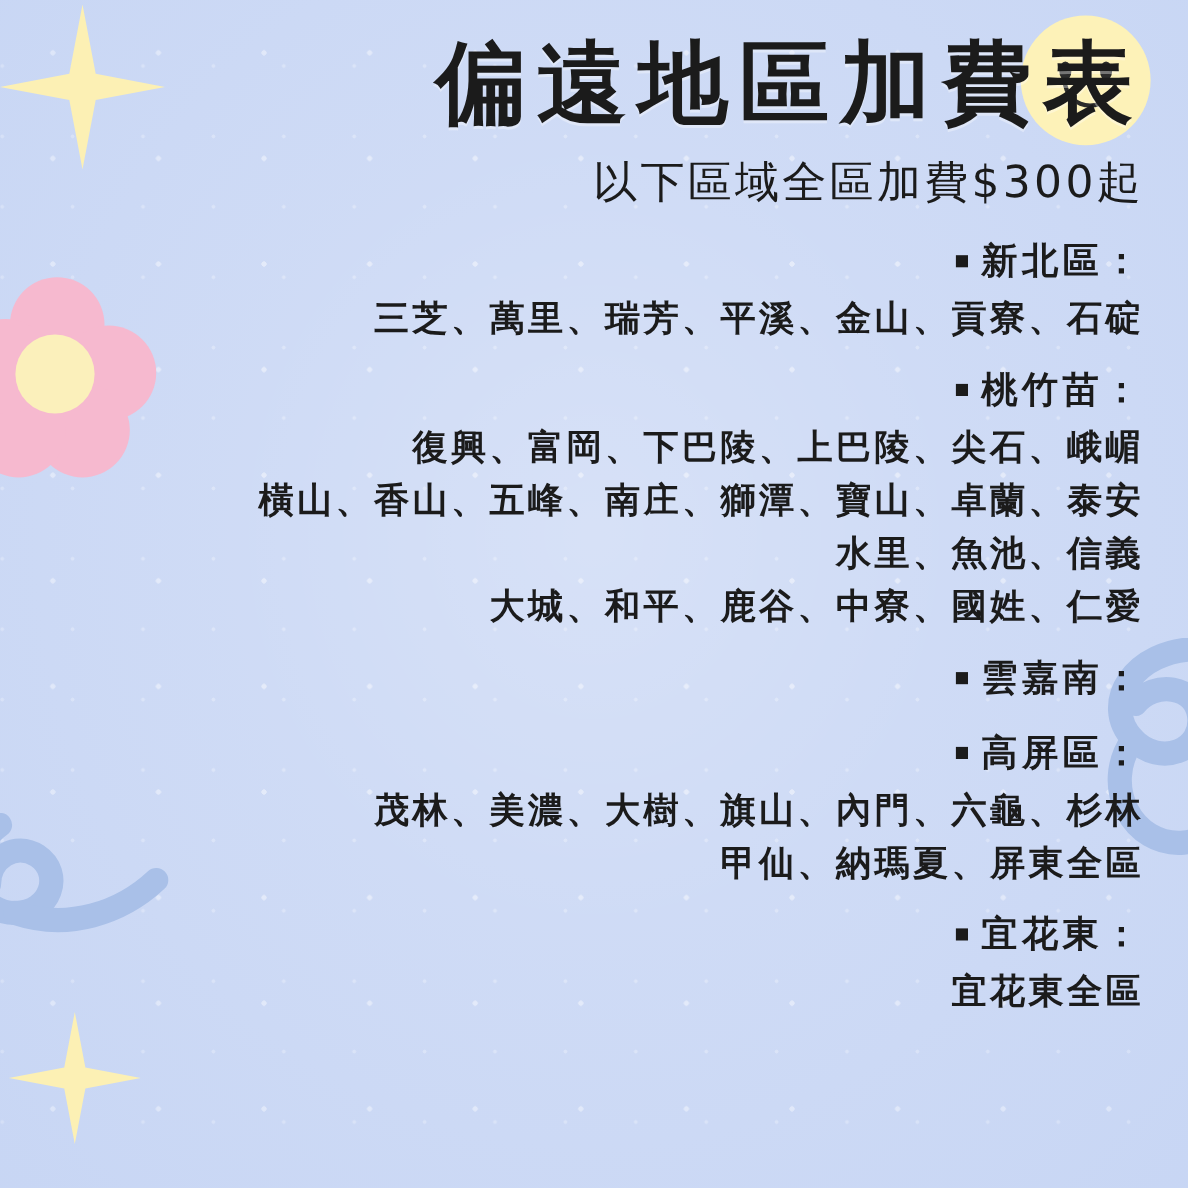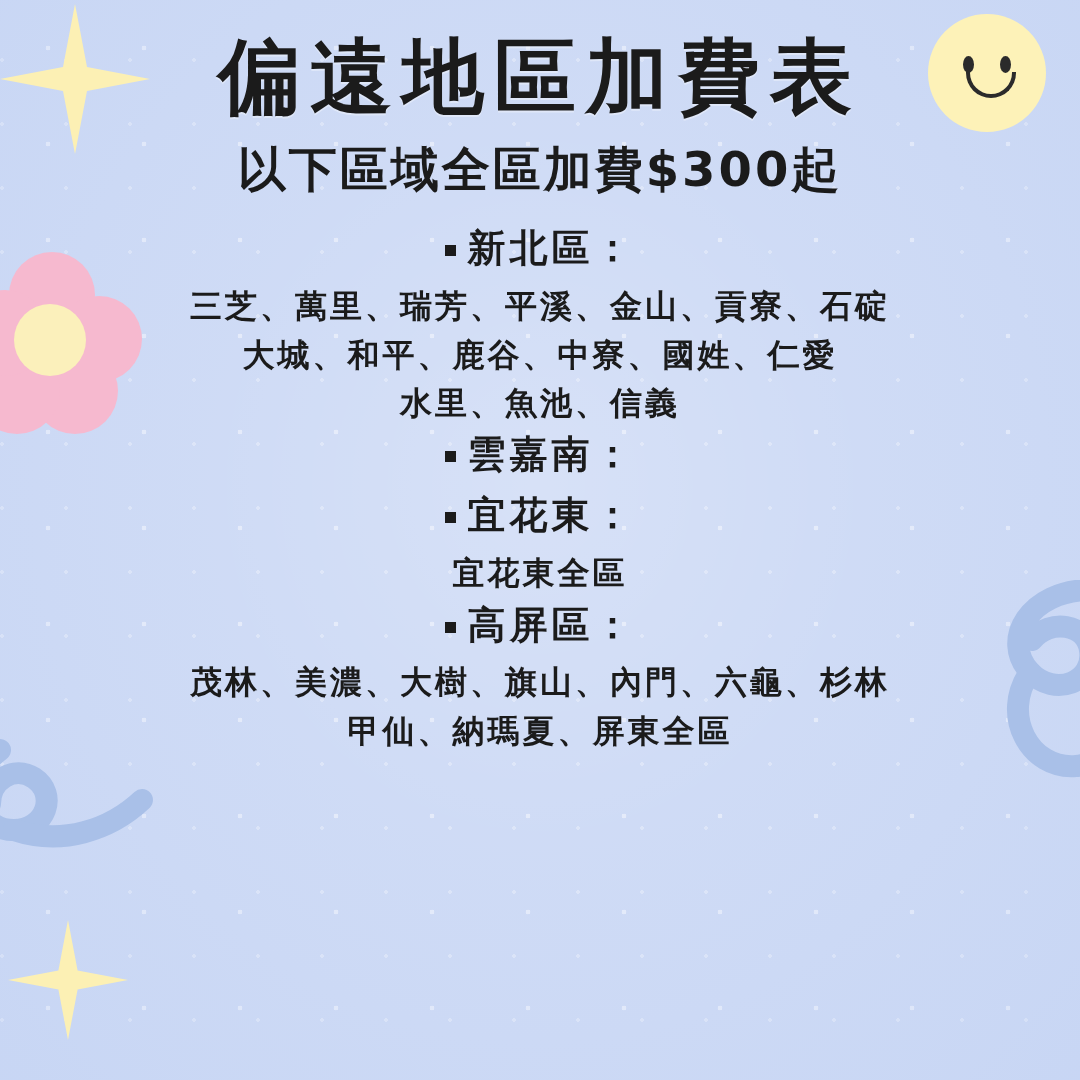--- a/index.html
+++ b/index.html
@@ -88,50 +88,50 @@
   .ribbon svg { display: block; }
 
   
   .content {
     position: relative;
     z-index: 5;
     width: 1080px;
     height: 1080px;
     box-sizing: border-box;
     padding: 14px 40px 18px;
-    text-align: center;
+    text-align: right;
     color: #1b1b1b;
   }
   .title {
     font-family: "DejaVu Sans", "Liberation Sans", sans-serif;
     font-weight: bold;
     font-size: 82px;
     letter-spacing: 10px;
     line-height: 1.15;
     margin: 16px 0 8px;
     text-shadow: 0 2px 0 rgba(255,255,255,0.35);
   }
   .subtitle {
     font-family: "DejaVu Sans", "Liberation Sans", sans-serif;
-    font-weight: bold;
-    font-size: 48px;
+    font-weight: normal;
+    font-size: 40px;
     letter-spacing: 3px;
     margin: 14px 0 20px;
   }
   .sections {
     margin-top: 4px;
   }
   .section { margin-bottom: 2px; }
   .sec-head {
-    font-family: Liberation Mono, monospace;
+    font-family: Liberation Serif, serif;
     font-weight: bold;
-    font-size: 38px;
+    font-size: 33px;
     letter-spacing: 4px;
     line-height: 1.55;
-    margin: 2px 0 2px;
+    margin: 17px 0 2px;
   }
   .bullet-sq {
     display: inline-block;
     width: 11px; height: 11px;
     background: #1b1b1b;
     margin-right: 12px;
     vertical-align: 5px;
   }
   .sec-line {
     font-family: "DejaVu Sans", "Liberation Sans", sans-serif;
@@ -193,43 +193,50 @@
 
     <div class="sections">
 
       <div class="section">
         <div class="sec-head">
           <span class="bullet-sq"></span><span>新北區：</span>
         </div>
         <div class="sec-line">三芝、萬里、瑞芳、平溪、金山、貢寮、石碇</div>
       </div>
 
-
-      <div class="section">
+      <div class="section">
+        <div class="sec-head">
+          <span class="bullet-sq"></span><span>桃竹苗：</span>
+        </div>
+        <div class="sec-line">復興、富岡、下巴陵、上巴陵、尖石、峨嵋</div>
+        <div class="sec-line">橫山、香山、五峰、南庄、獅潭、寶山、卓蘭、泰安</div>
+      </div>
+
+      <div class="section">
+        <div class="sec-line">水里、魚池、信義</div>
         <div class="sec-line">大城、和平、鹿谷、中寮、國姓、仁愛</div>
-        <div class="sec-line">水里、魚池、信義</div>
       </div>
 
       <div class="section">
         <div class="sec-head">
           <span class="bullet-sq"></span><span>雲嘉南：</span>
         </div>
-      </div>
-
-      <div class="section">
-        <div class="sec-head">
-          <span class="bullet-sq"></span><span>宜花東：</span>
-        </div>
-        <div class="sec-line">宜花東全區</div>
       </div>
 
       <div class="section">
         <div class="sec-head">
           <span class="bullet-sq"></span><span>高屏區：</span>
         </div>
         <div class="sec-line">茂林、美濃、大樹、旗山、內門、六龜、杉林</div>
         <div class="sec-line">甲仙、納瑪夏、屏東全區</div>
       </div>
 
+      <div class="section">
+        <div class="sec-head">
+          <span class="bullet-sq"></span><span>宜花東：</span>
+        </div>
+        <div class="sec-line">宜花東全區</div>
+      </div>
+
     </div>
 
   </div>
 </div>
 
 </body></html>

